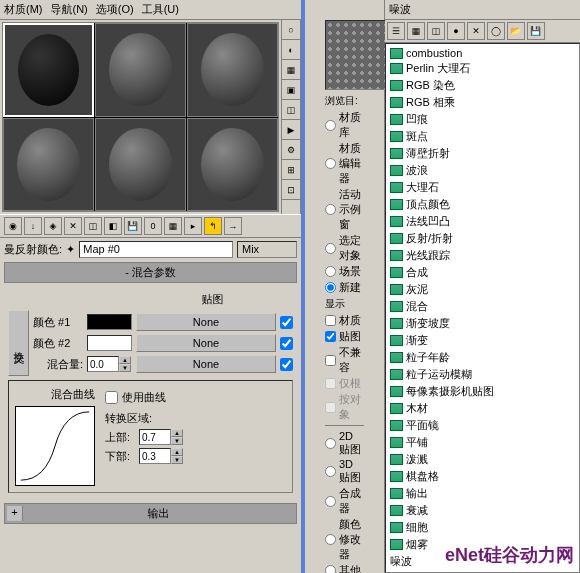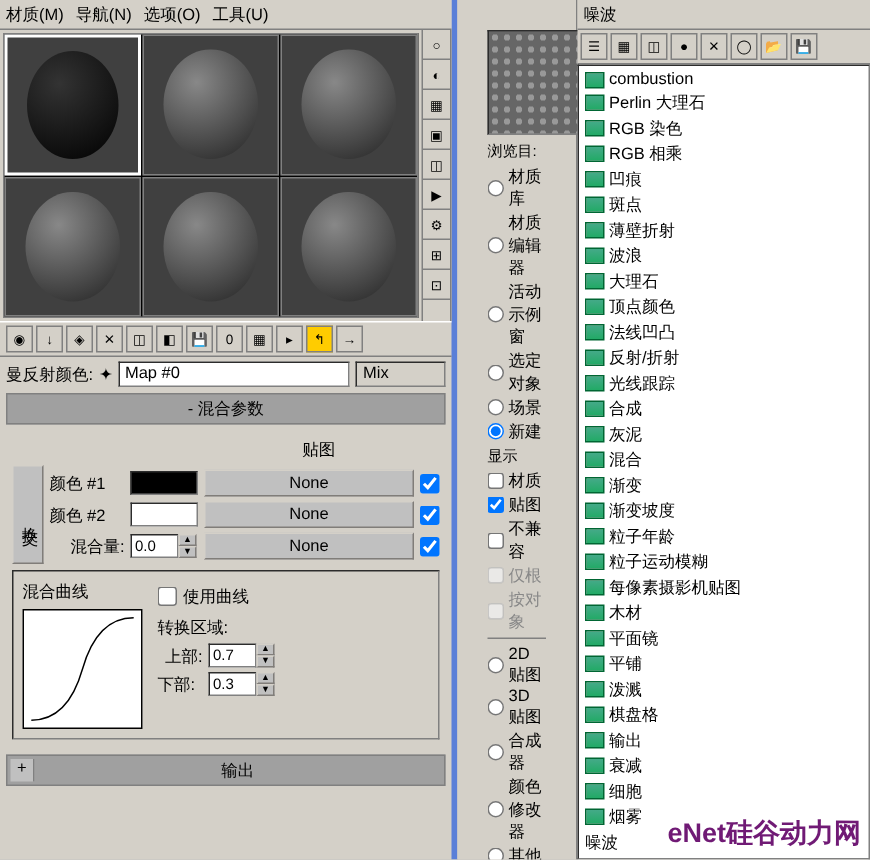--- a/index.html
+++ b/index.html
@@ -149,36 +149,36 @@
                 <span>▲</span>
                 <span>▼</span>
               </div>
             </div>
           <button class="none-btn">None</button>
           <input type="checkbox" class="checkbox" checked="" style="">
         </div>
       </div>
     </div>
     <div class="curve-box">
-      <div style="display:flex;flex-direction:column;">
+      <div style="display:flex;flex-direction:column;text-align:right;">
         <span style="margin-bottom:4px;">混合曲线</span>
         <div class="curve-graph">
           <svg class="curve-svg" viewBox="0 0 80 80">
               <path d="M 5 75 Q 30 75 40 40 Q 50 5 75 5" stroke="#000" fill="none" stroke-width="1"></path>
             </svg>
         </div>
       </div>
       <div class="curve-right">
         <div class="param-row">
             <input type="checkbox" class="checkbox" style="">
             <span>使用曲线</span>
           </div>
         <div style="margin:6px 0 2px;">转换区域:</div>
         <div class="param-row">
-            <span style="width:30px;text-align:right;">上部:</span>
+            <span style="width:30px;">上部:</span>
             <div class="spinner">
               <input value="0.7" style="">
               <div class="spinner-btns">
                 <span>▲</span>
                 <span>▼</span>
               </div>
             </div>
           </div>
         <div class="param-row">
             <span style="width:30px;">下部:</span>
@@ -352,25 +352,25 @@
           <div class="tree-item">
             <div class="folder-icon "></div>
             <span>灰泥</span>
           </div>
           <div class="tree-item">
             <div class="folder-icon "></div>
             <span>混合</span>
           </div>
           <div class="tree-item">
             <div class="folder-icon "></div>
+            <span>渐变坡度</span>
+          </div>
+          <div class="tree-item">
+            <div class="folder-icon "></div>
             <span>渐变</span>
-          </div>
-          <div class="tree-item">
-            <div class="folder-icon "></div>
-            <span>渐变坡度</span>
           </div>
           <div class="tree-item">
             <div class="folder-icon "></div>
             <span>粒子年龄</span>
           </div>
           <div class="tree-item">
             <div class="folder-icon "></div>
             <span>粒子运动模糊</span>
           </div>
           <div class="tree-item">

